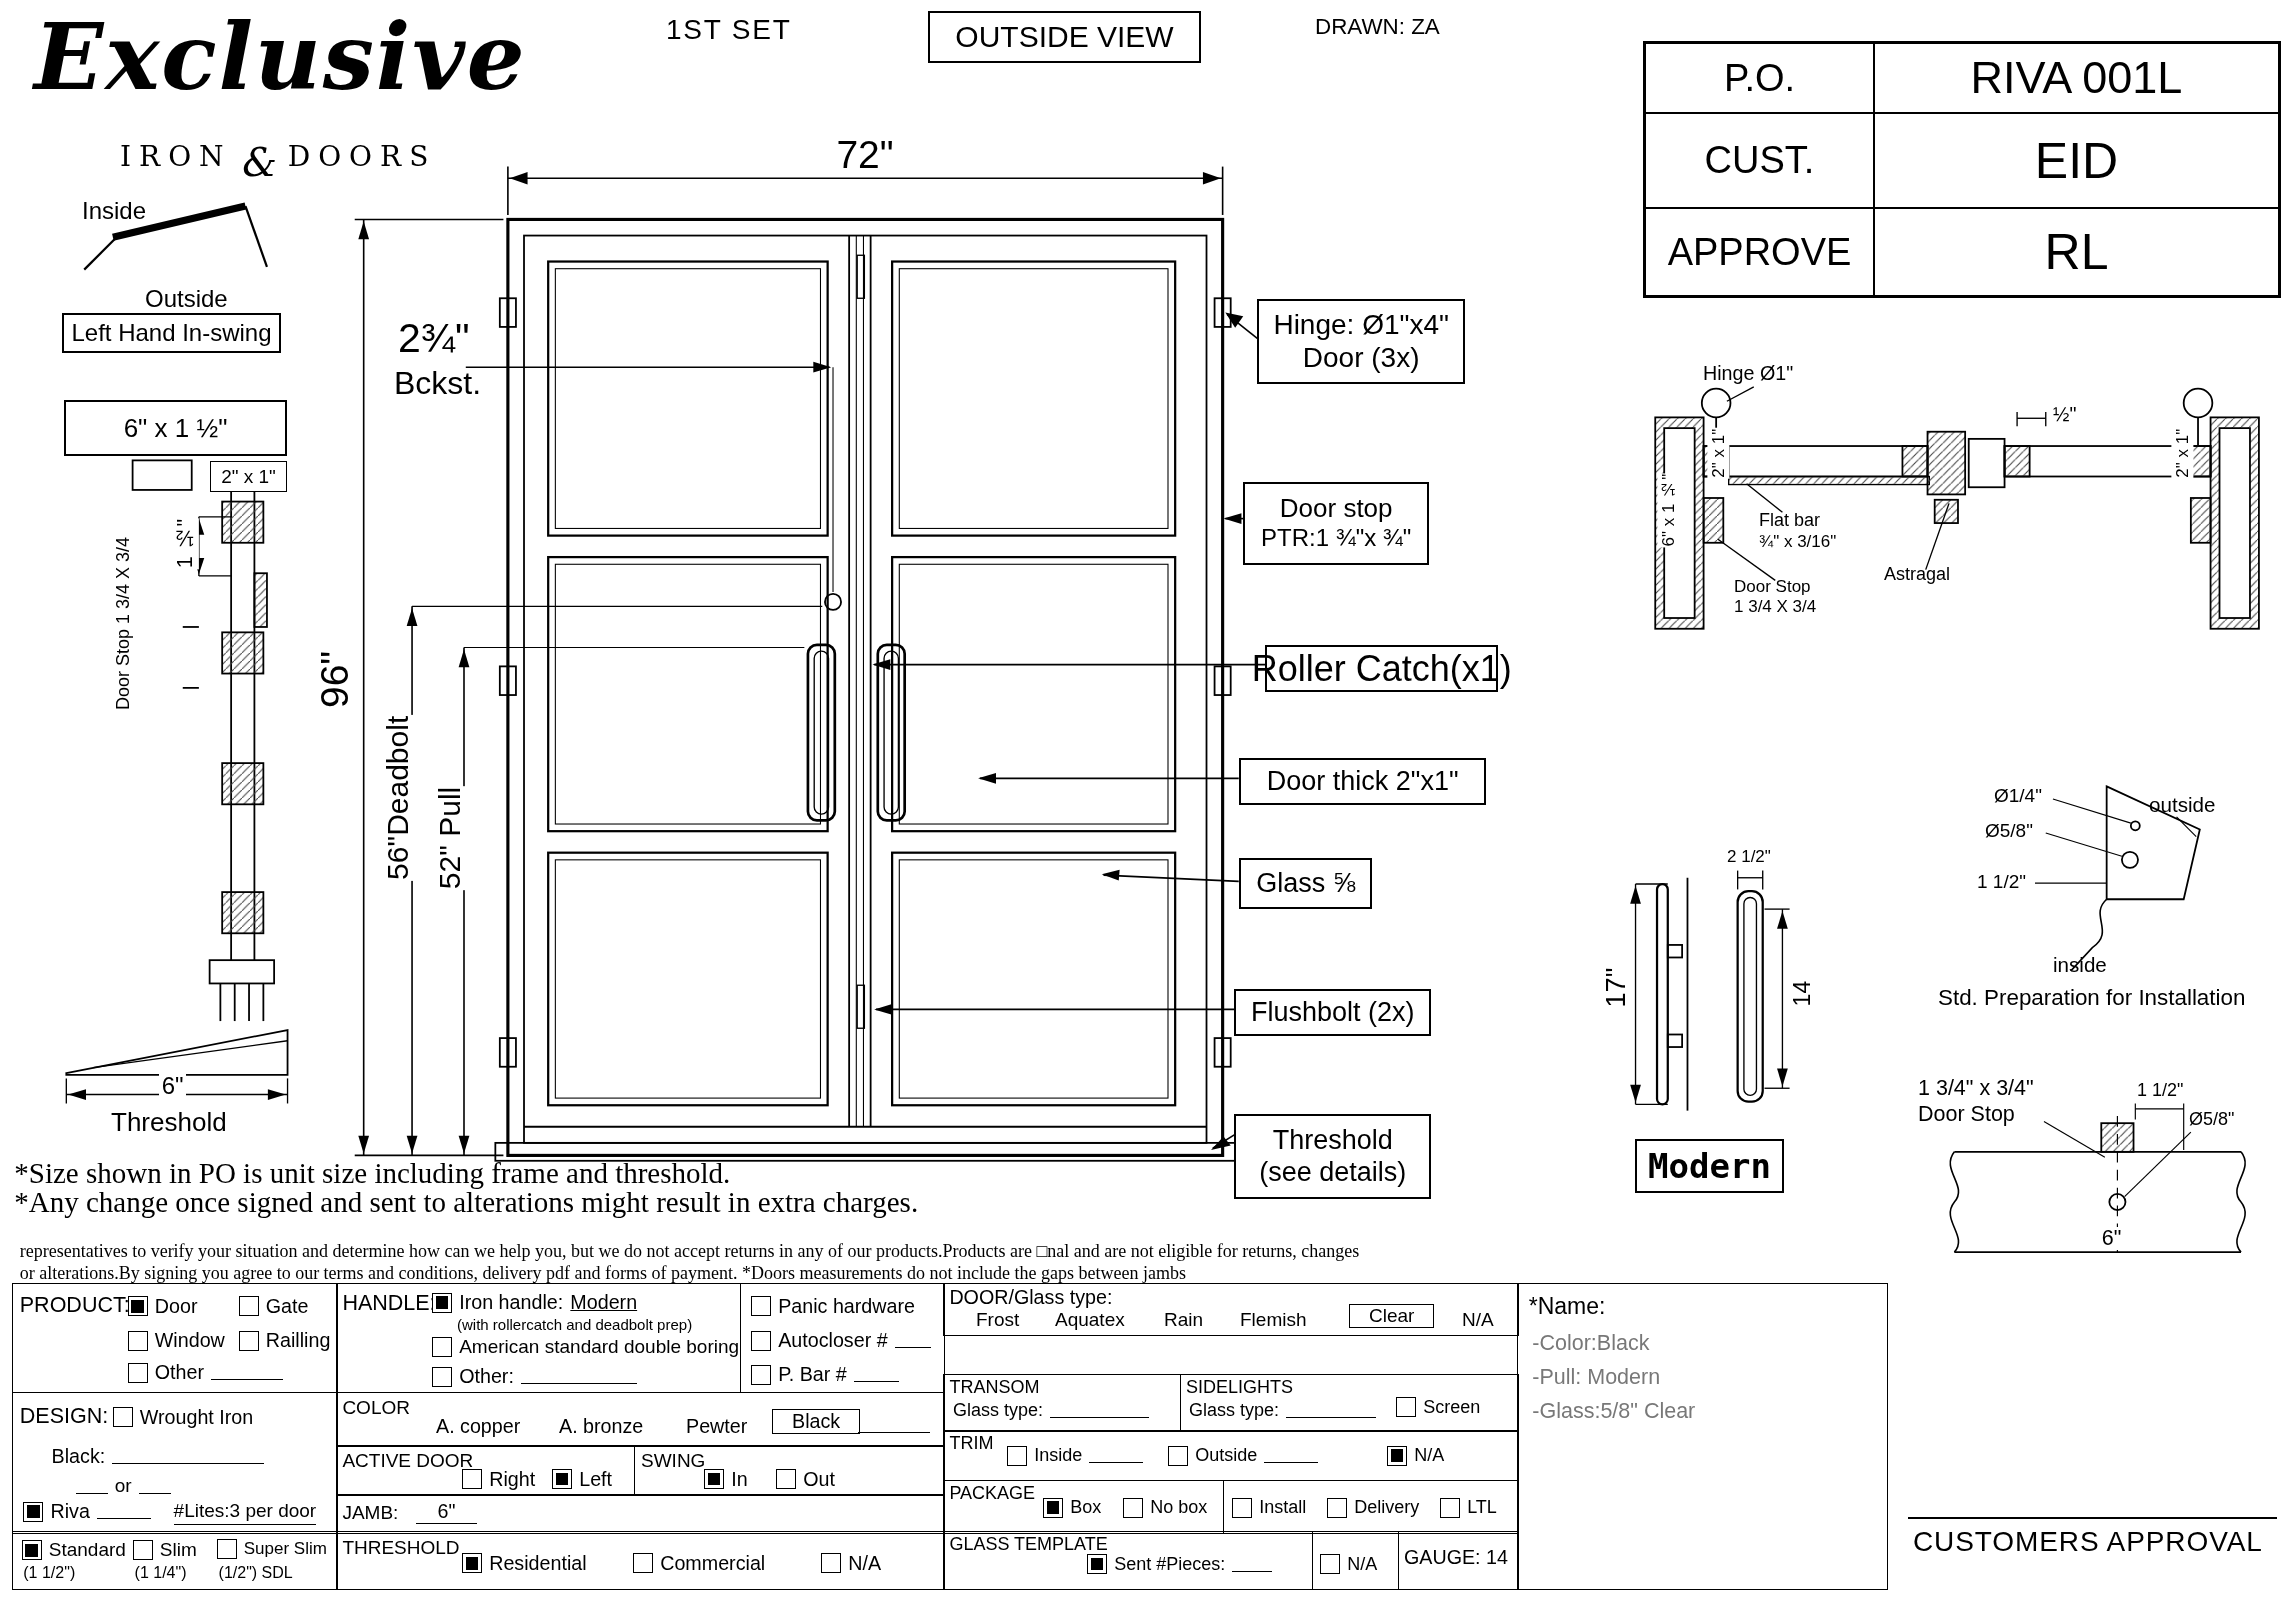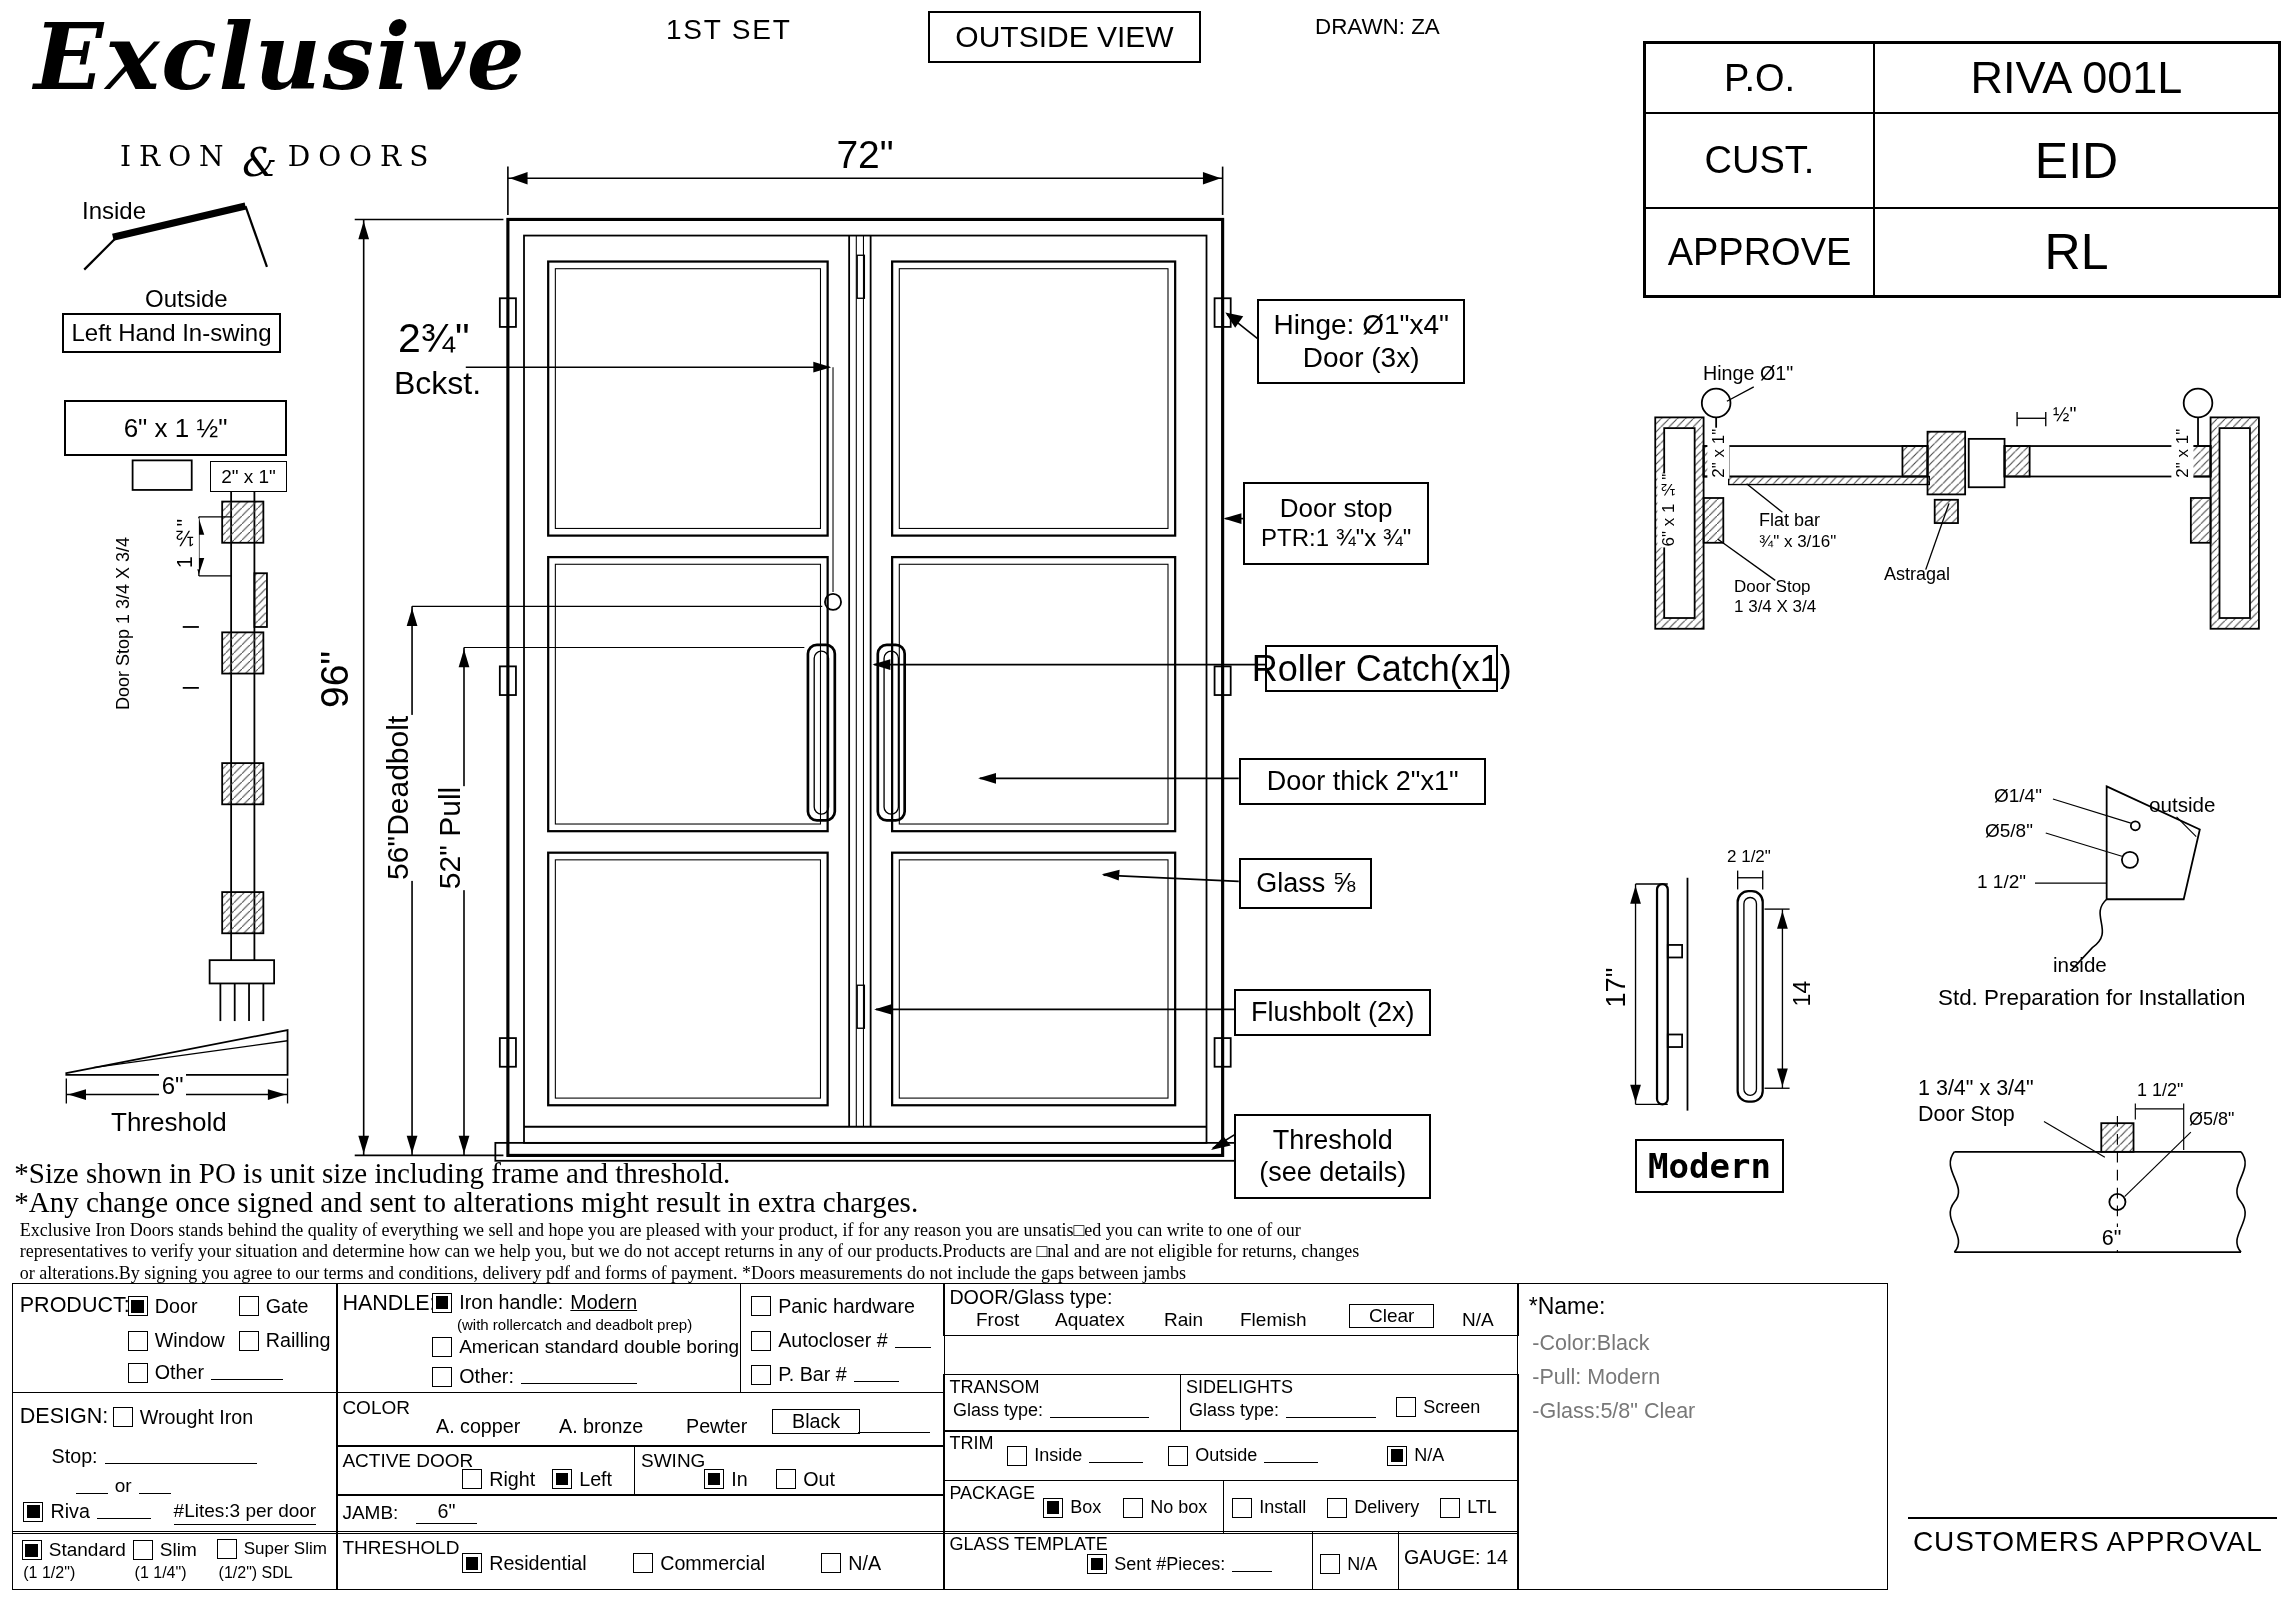--- a/index.html
+++ b/index.html
@@ -320,21 +320,20 @@
 <div class="abs" style="left:1918px;top:1076px;font-size:21.5px;line-height:1.2">
   <div>1 3/4" x 3/4"</div>
   <div>Door Stop</div>
 </div>
 <div class="abs" style="left:2137px;top:1080px;font-size:18px">1 1/2"</div>
 <div class="abs" style="left:2189px;top:1109px;font-size:18px">Ø5/8"</div>
 <div class="abs wbg" style="left:2099px;top:1227px;font-size:21.5px">6"</div>
 
 <div class="abs serif" style="left:14.3px;top:1157px;font-size:29px">*Size shown in PO is unit size including frame and threshold.</div>
 <div class="abs serif" style="left:14.3px;top:1186px;font-size:29px">*Any change once signed and sent to alterations might result in extra charges.</div>
-<div class="abs serif" style="left:19.7px;top:1220px;font-size:18px">Exclusive Iron Doors stands behind the quality of everything we sell and hope you are pleased with your product, if for any reason you are unsatis□ed you can write to one of our</div>
 <div class="abs serif" style="left:19.7px;top:1241px;font-size:18px">representatives to verify your situation and determine how can we help you, but we do not accept returns in any of our products.Products are □nal and are not eligible for returns, changes</div>
 <div class="abs serif" style="left:19.7px;top:1263px;font-size:18px">or alterations.By signing you agree to our terms and conditions, delivery pdf and forms of payment. *Doors measurements do not include the gaps between jambs</div>
 
 <div class="cell" style="left:11.6px;top:1283px;width:324px;height:108px">
   <div class="flab" style="left:7.2px;top:9px;font-size:21.5px">PRODUCT:</div>
   <div class="cbi" style="left:115px;top:10.7px">
     <span class="cb checked"></span>
     <span>Door</span>
   </div>
   <div class="cbi" style="left:226px;top:10.7px">
@@ -356,21 +355,21 @@
   </div>
 </div>
 
 <div class="cell" style="left:11.6px;top:1392px;width:324px;height:140px">
   <div class="flab" style="left:7.2px;top:10.7px;font-size:21.5px">DESIGN:</div>
   <div class="cbi" style="left:100px;top:12.5px">
     <span class="cb"></span>
     <span>Wrought Iron</span>
   </div>
   <div class="cbi" style="left:39px;top:52px">
-    <span>Stop:</span>
+    <span>Black:</span>
     <span class="blank" style="width:152px"></span>
   </div>
   <div class="cbi" style="left:63px;top:82px;font-size:19px">
     <span class="blank" style="width:32px"></span>
     <span>or</span>
     <span class="blank" style="width:32px"></span>
   </div>
   <div class="cbi" style="left:10.7px;top:107px">
     <span class="cb checked"></span>
     <span>Riva</span>

